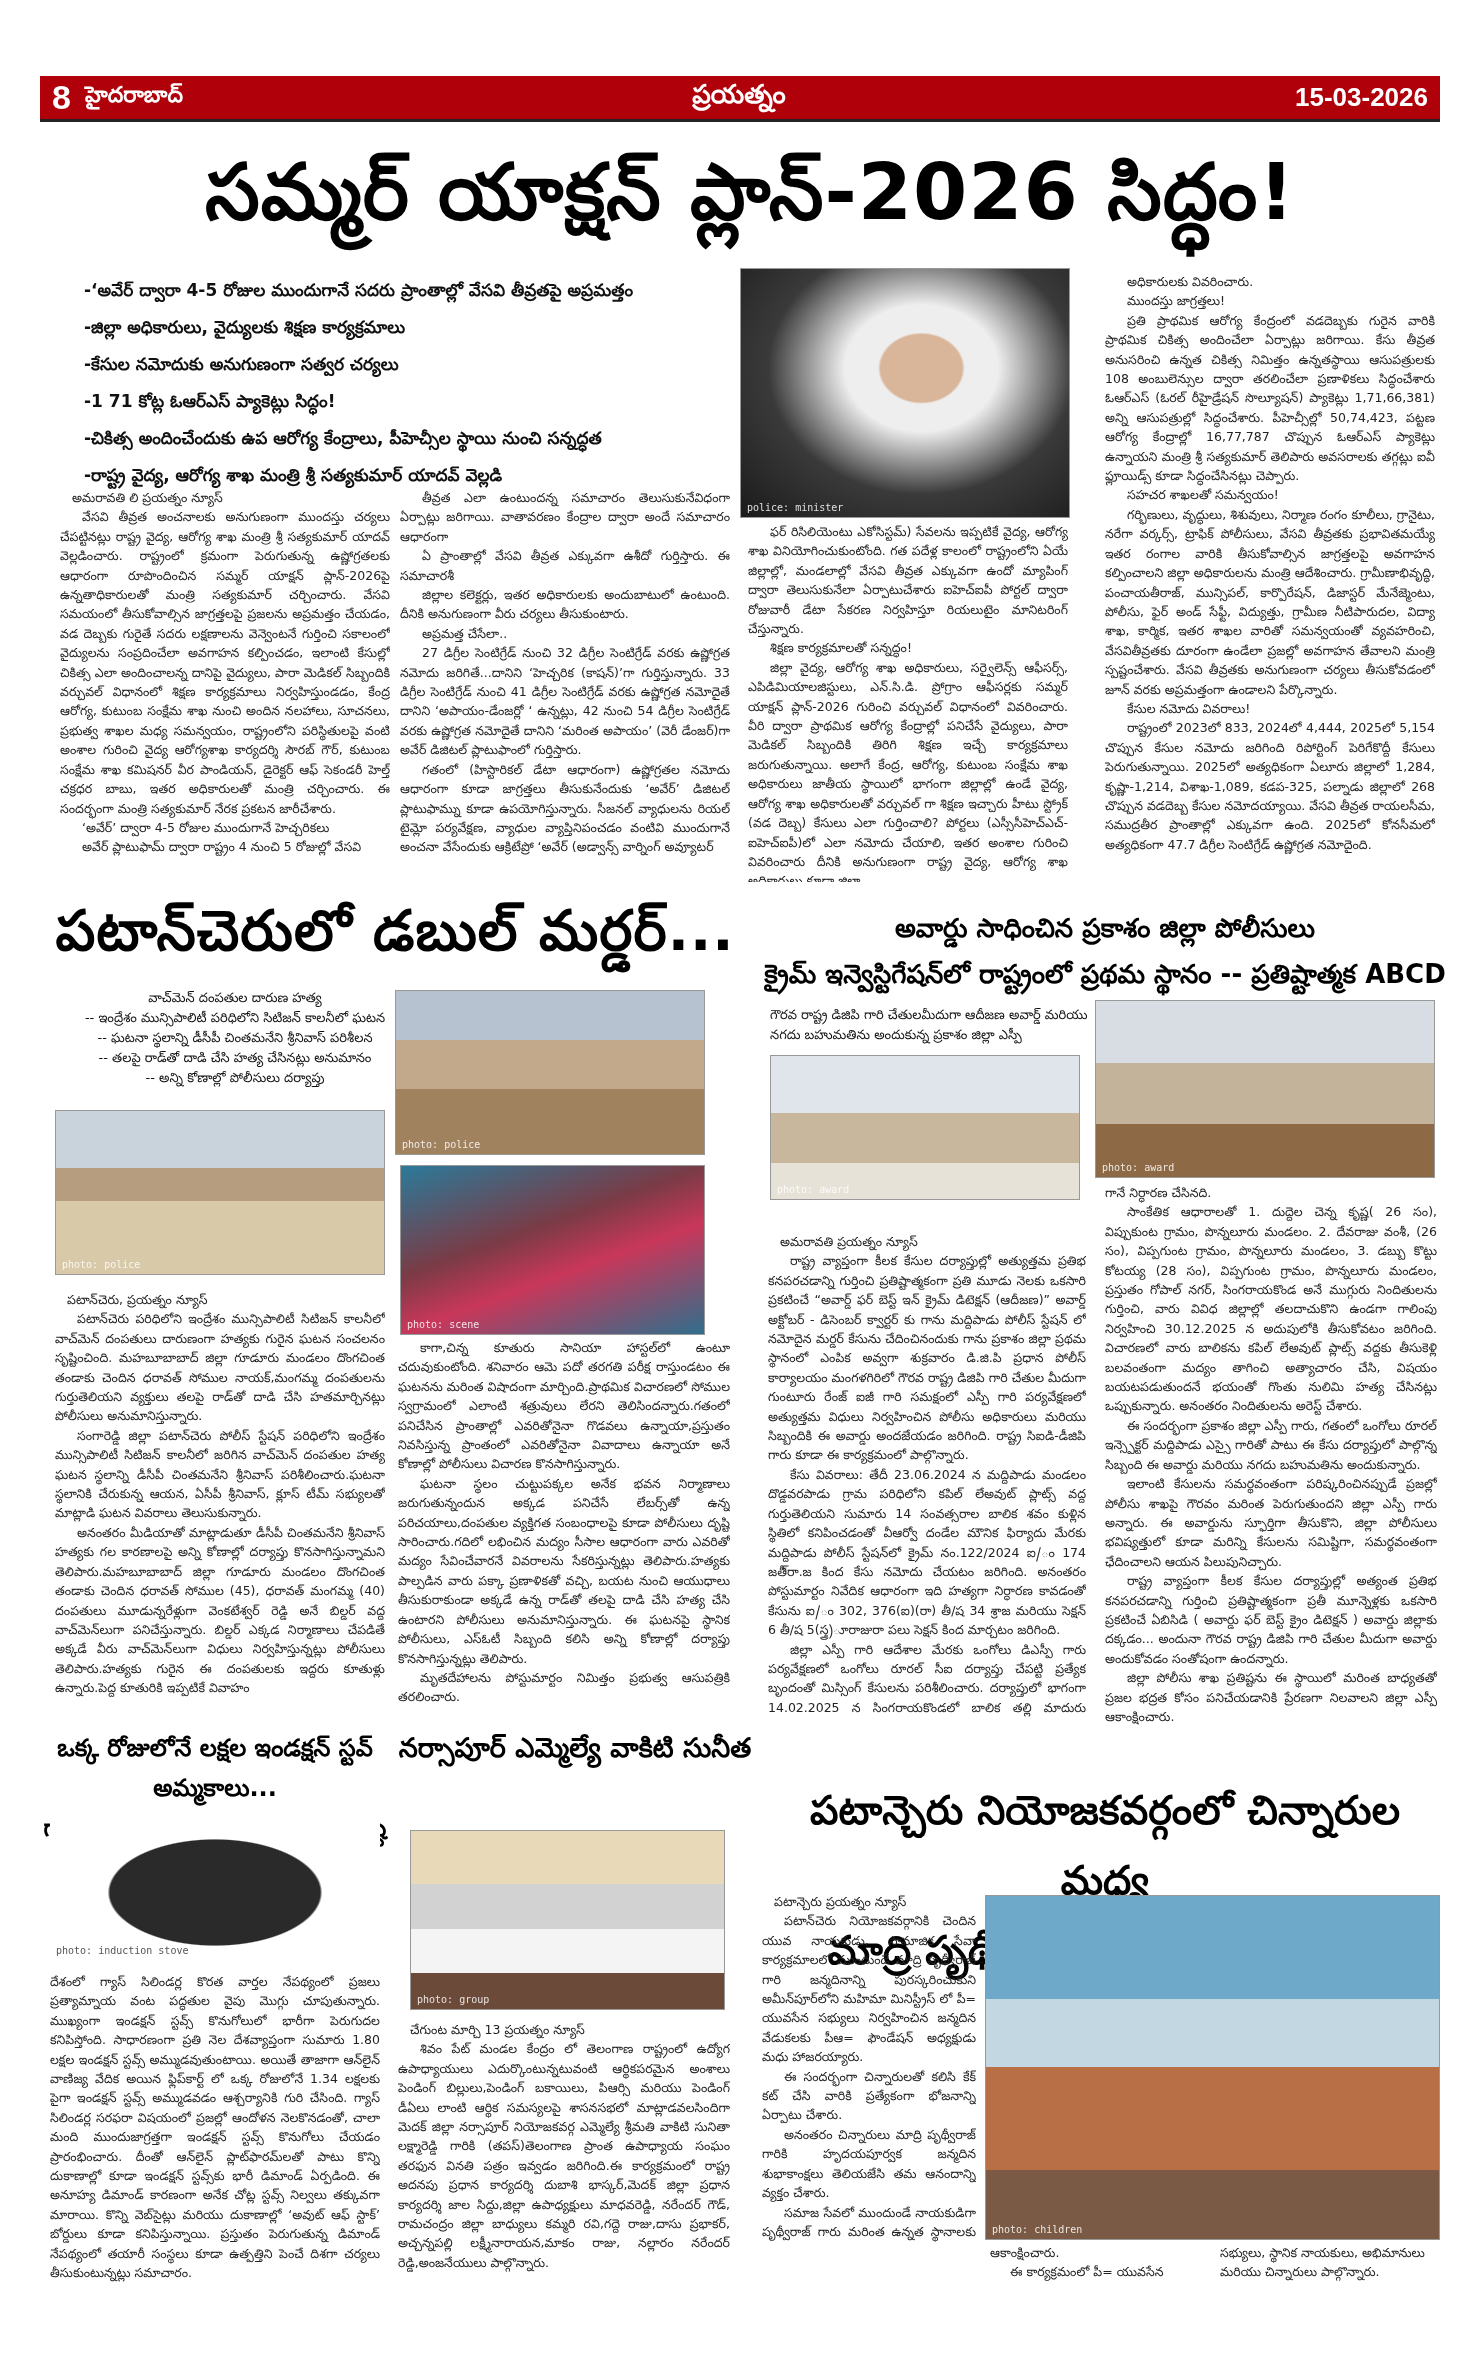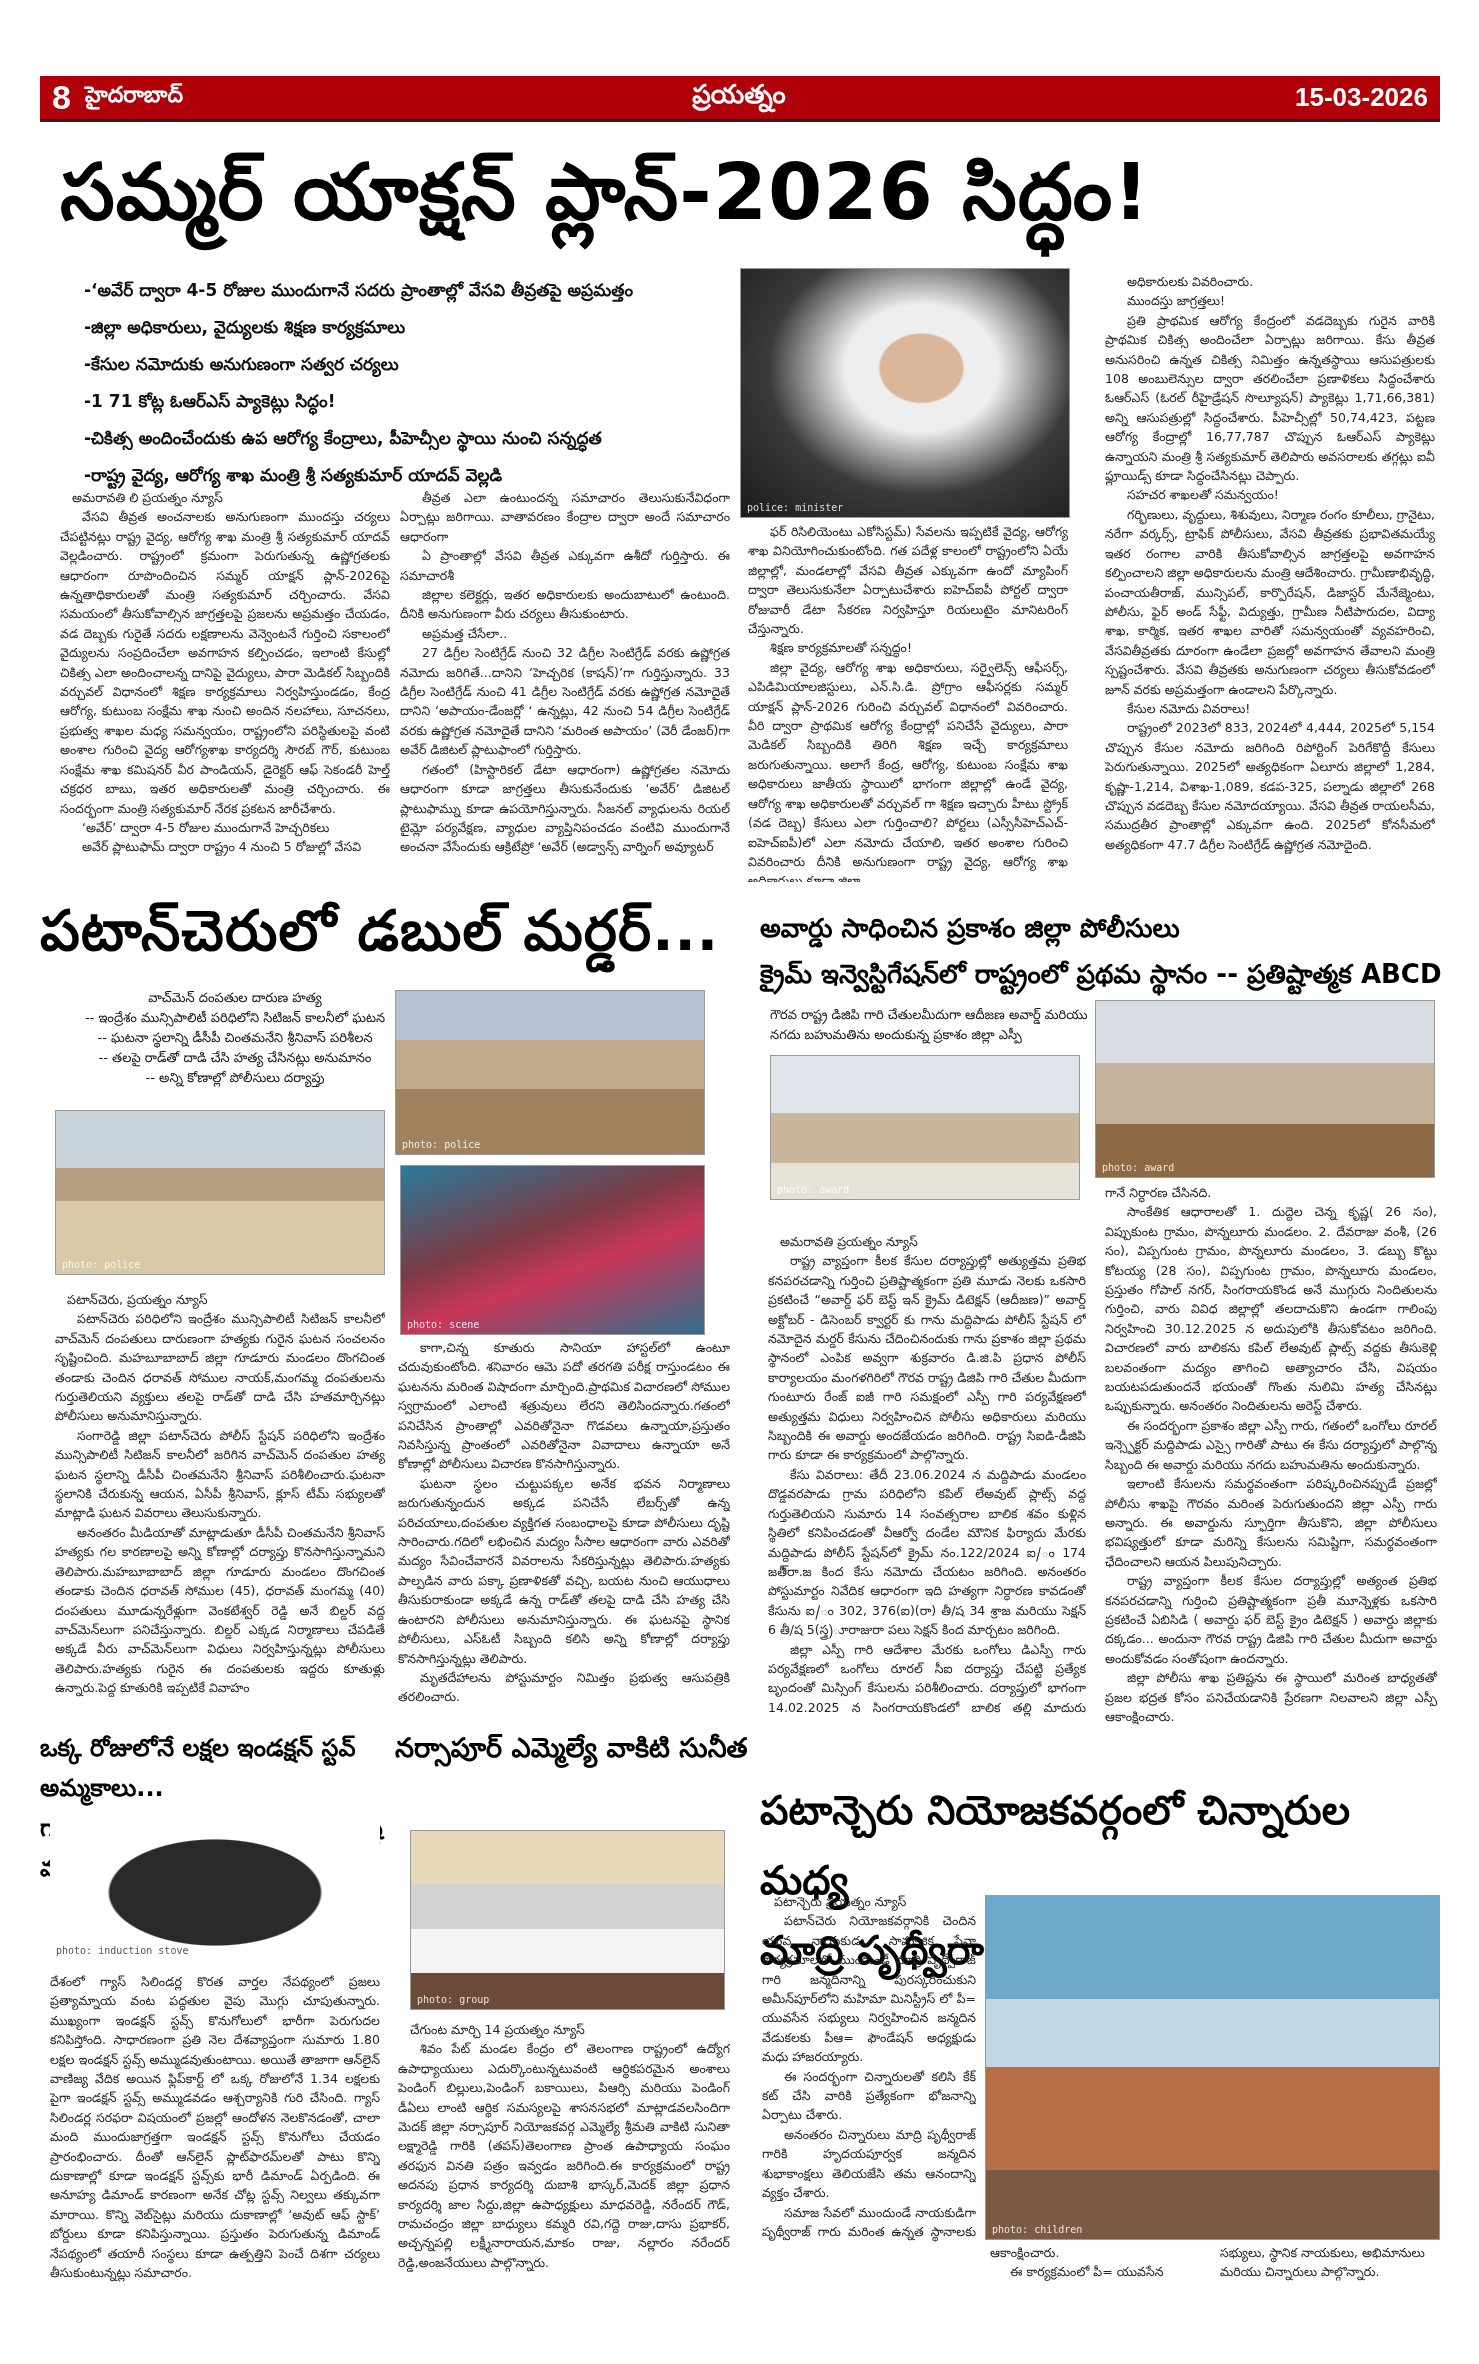--- a/index.html
+++ b/index.html
@@ -4,21 +4,21 @@
 <style>
   *{box-sizing:border-box;margin:0;padding:0}
   body{width:1479px;height:2364px;background:#fff;font-family:"DejaVu Sans",sans-serif;color:#111;position:relative;overflow:hidden}
   .abs{position:absolute}
   .masthead{left:40px;top:76px;width:1400px;height:46px;background:#b0000a;border-bottom:3px solid #222;color:#fff;display:flex;align-items:center;justify-content:space-between;padding:0 12px}
   .mh-left{display:flex;align-items:center;gap:14px;font-weight:bold}
   .mh-num{font-size:34px;font-family:"Liberation Sans",sans-serif;font-weight:bold}
   .mh-city{font-size:22px}
   .mh-paper{font-size:26px;font-weight:bold}
   .mh-date{font-size:26px;font-weight:bold;font-family:"Liberation Sans",sans-serif}
-  .headline{font-weight:bold;color:#000;text-align:left;line-height:1.1}
+  .headline{font-weight:bold;color:#000;text-align:center;line-height:1.1}
   .h1{left:60px;top:150px;width:1380px;font-size:78px;letter-spacing:1px}
   .bullets{left:84px;top:272px;width:640px;font-size:17px;font-weight:bold;line-height:37px}
   .bullets div{white-space:nowrap;overflow:hidden}
   .body-text{font-size:12.5px;line-height:19.4px;text-align:justify;color:#222}
   .body-text p{text-indent:22px}
   .body-text p.dateline{text-indent:12px}
   .body-text p.sub{text-indent:22px;font-weight:normal}
   .photo{background:linear-gradient(135deg,#6b6b6b,#cfcfcf);border:1px solid #999;overflow:hidden}
   .photo.minister{background:radial-gradient(ellipse at 55% 40%,#d9b69a 0 16%,#eee 17% 30%,#3a3a3a 60%,#1a1a1a)}
   .photo.police1{background:linear-gradient(180deg,#c9d3dc 0 35%,#b79d7f 35% 55%,#d8c9a8 55% 100%)}
@@ -169,21 +169,21 @@
   <p style="text-indent:0">దేశంలో గ్యాస్ సిలిండర్ల కొరత వార్తల నేపథ్యంలో ప్రజలు ప్రత్యామ్నాయ వంట పద్ధతుల వైపు మొగ్గు చూపుతున్నారు. ముఖ్యంగా ఇండక్షన్ స్టవ్స్ కొనుగోలులో భారీగా పెరుగుదల కనిపిస్తోంది. సాధారణంగా ప్రతి నెల దేశవ్యాప్తంగా సుమారు 1.80 లక్షల ఇండక్షన్ స్టవ్స్ అమ్ముడవుతుంటాయి. అయితే తాజాగా ఆన్‌లైన్ వాణిజ్య వేదిక అయిన ఫ్లిప్‌కార్ట్ లో ఒక్క రోజులోనే 1.34 లక్షలకు పైగా ఇండక్షన్ స్టవ్స్ అమ్ముడవడం ఆశ్చర్యానికి గురి చేసింది. గ్యాస్ సిలిండర్ల సరఫరా విషయంలో ప్రజల్లో ఆందోళన నెలకొనడంతో, చాలా మంది ముందుజాగ్రత్తగా ఇండక్షన్ స్టవ్స్ కొనుగోలు చేయడం ప్రారంభించారు. దీంతో ఆన్‌లైన్ ప్లాట్‌ఫారమ్‌లతో పాటు కొన్ని దుకాణాల్లో కూడా ఇండక్షన్ స్టవ్స్‌కు భారీ డిమాండ్ ఏర్పడింది. ఈ అనూహ్య డిమాండ్ కారణంగా అనేక చోట్ల స్టవ్స్ నిల్వలు తక్కువగా మారాయి. కొన్ని వెబ్‌సైట్లు మరియు దుకాణాల్లో ‘అవుట్ ఆఫ్ స్టాక్’ బోర్డులు కూడా కనిపిస్తున్నాయి. ప్రస్తుతం పెరుగుతున్న డిమాండ్ నేపథ్యంలో తయారీ సంస్థలు కూడా ఉత్పత్తిని పెంచే దిశగా చర్యలు తీసుకుంటున్నట్లు సమాచారం.</p>
 </div>
 
 <div class="abs headline h5">
   <div>నర్సాపూర్ ఎమ్మెల్యే వాకిటి సునీత</div>
 </div>
 <div class="abs photo group" style="left:410px;top:1830px;width:315px;height:180px">
   <span class="photo-label">photo: group</span>
 </div>
 <div class="abs body-text" style="left:398px;top:2020px;width:332px;height:290px;overflow:hidden">
-  <p class="dateline">చేగుంట మార్చి 14 ప్రయత్నం న్యూస్</p>
+  <p class="dateline">చేగుంట మార్చి 13 ప్రయత్నం న్యూస్</p>
   <p>శివం పేట్ మండల కేంద్రం లో తెలంగాణ రాష్ట్రంలో ఉద్యోగ ఉపాధ్యాయులు ఎదుర్కొంటున్నటువంటి ఆర్థికపరమైన అంశాలు పెండింగ్ బిల్లులు,పెండింగ్ బకాయిలు, పిఆర్సి మరియు పెండింగ్ డీఏలు లాంటి ఆర్థిక సమస్యలపై శాసనసభలో మాట్లాడవలసిందిగా మెదక్ జిల్లా నర్సాపూర్ నియోజకవర్గ ఎమ్మెల్యే శ్రీమతి వాకిటి సునితా లక్ష్మారెడ్డి గారికి (తపస్)తెలంగాణ ప్రాంత ఉపాధ్యాయ సంఘం తరఫున వినతి పత్రం ఇవ్వడం జరిగింది.ఈ కార్యక్రమంలో రాష్ట్ర అదనపు ప్రధాన కార్యదర్శి దుబాశి భాస్కర్,మెదక్ జిల్లా ప్రధాన కార్యదర్శి జాల సిద్దు,జిల్లా ఉపాధ్యక్షులు మాధవరెడ్డి, నరేందర్ గౌడ్, రామచంద్రం జిల్లా బాధ్యులు కమ్మరి రవి,గద్దె రాజు,దాసు ప్రభాకర్, అచ్చన్నపల్లి లక్ష్మీనారాయన,మాకం రాజు, నల్లారం నరేందర్ రెడ్డి,అంజనేయులు పాల్గొన్నారు.</p>
 </div>
 
 <div class="abs headline h6">
   <div>పటాన్చెరు నియోజకవర్గంలో చిన్నారుల మధ్య</div>
   <div>మాద్రి పృథ్వీరాజ్ జన్మదిన వేడుకలు.</div>
 </div>
 <div class="abs body-text" style="left:762px;top:1892px;width:214px;height:350px;overflow:hidden">
   <p class="dateline">పటాన్చెరు ప్రయత్నం న్యూస్</p>
   <p>పటాన్‌చెరు నియోజకవర్గానికి చెందిన యువ నాయకుడు, సామాజిక సేవా కార్యక్రమాలలో ముందుండే మాద్రి పృథ్వీరాజ్ గారి జన్మదినాన్ని పురస్కరించుకుని అమీన్‌పూర్‌లోని మహిమా మినిస్ట్రీస్ లో పీ= యువసేన సభ్యులు నిర్వహించిన జన్మదిన వేడుకలకు పీఆ= ఫౌండేషన్ అధ్యక్షుడు మధు హాజరయ్యారు.</p>

